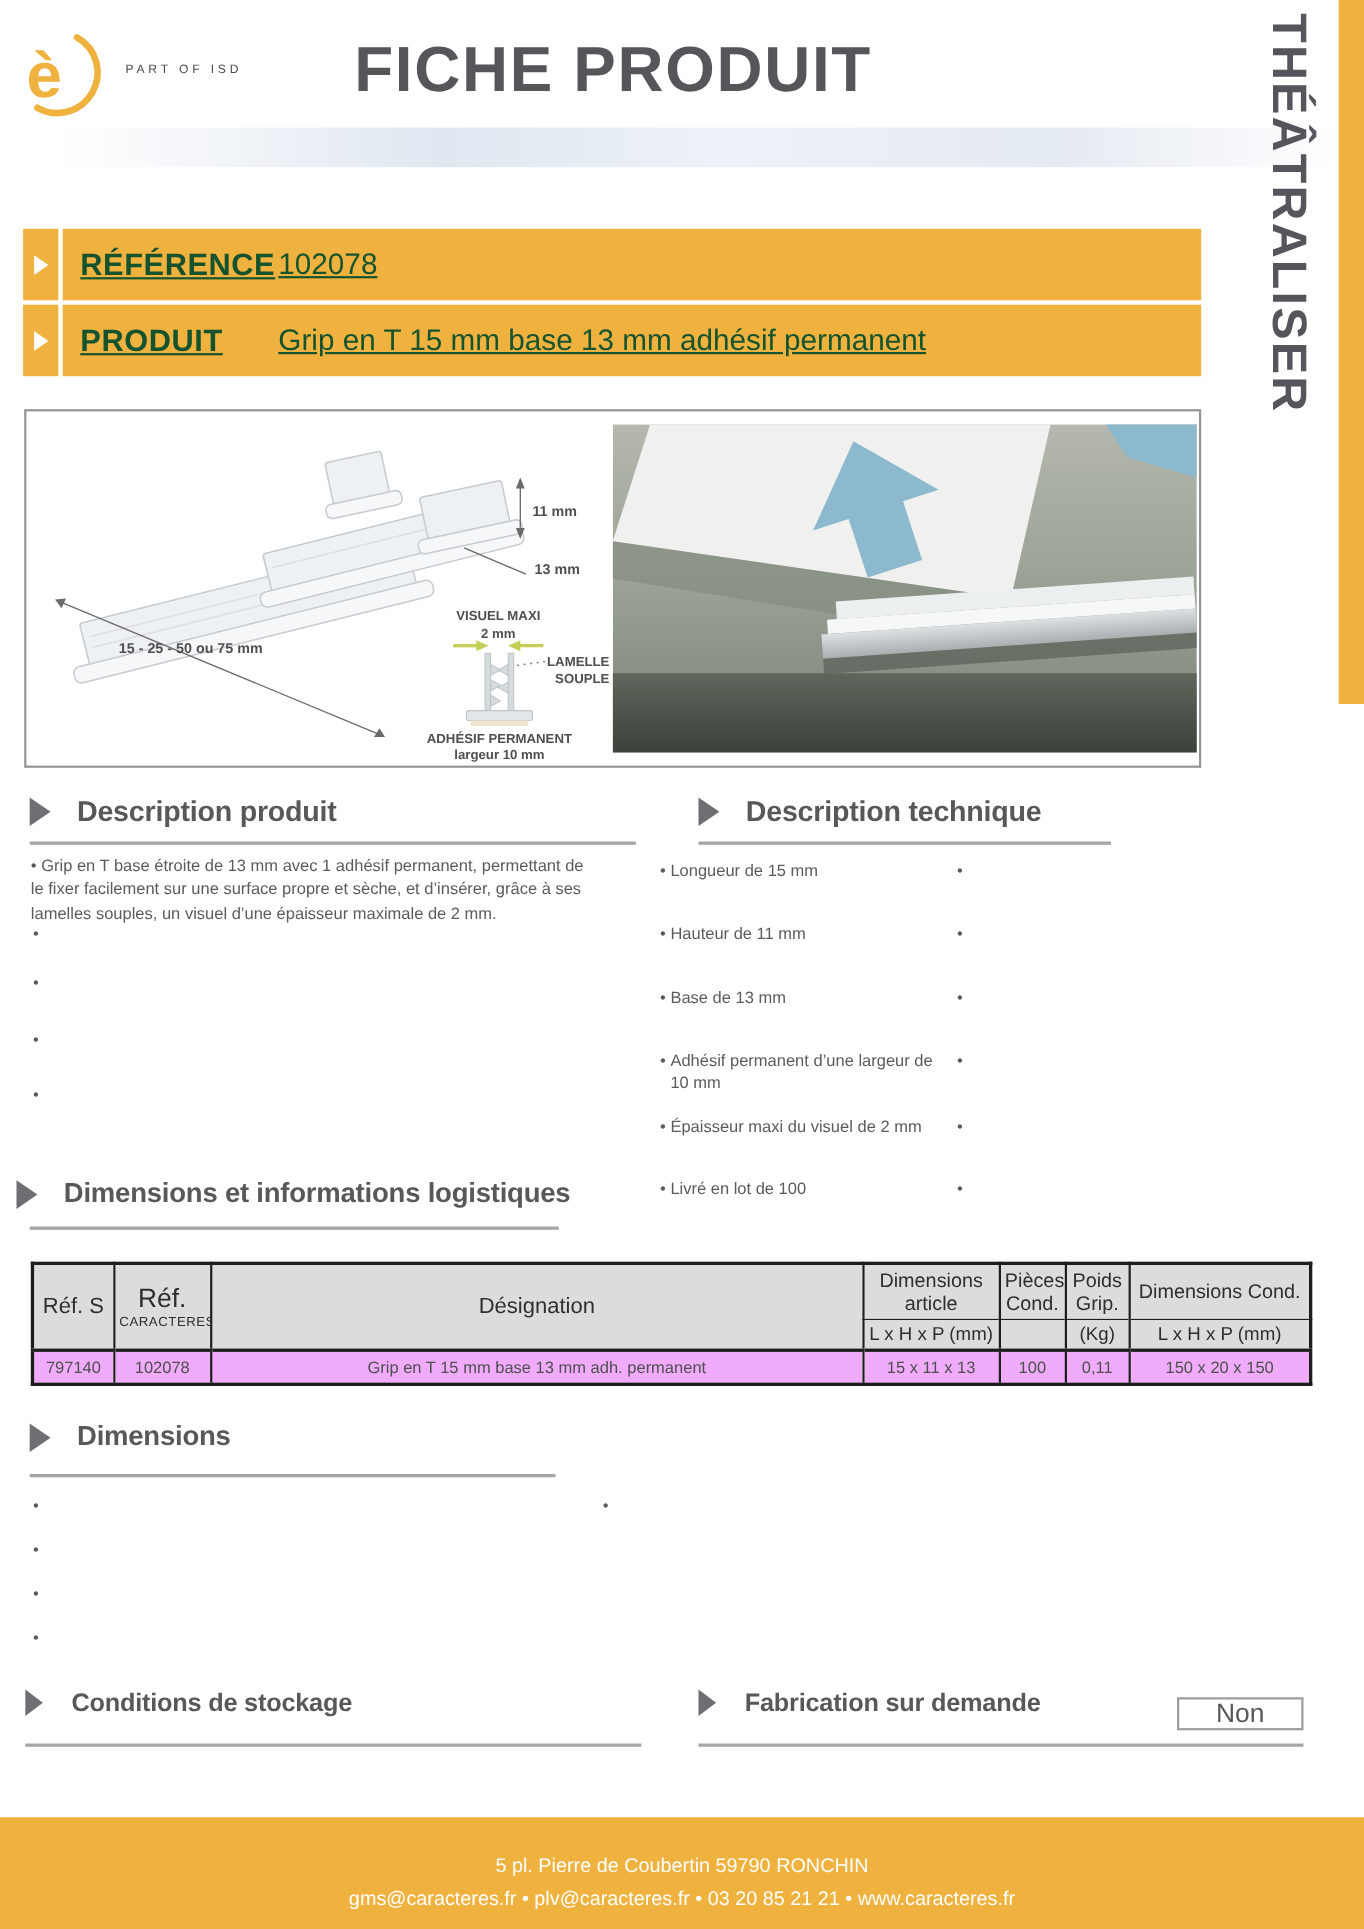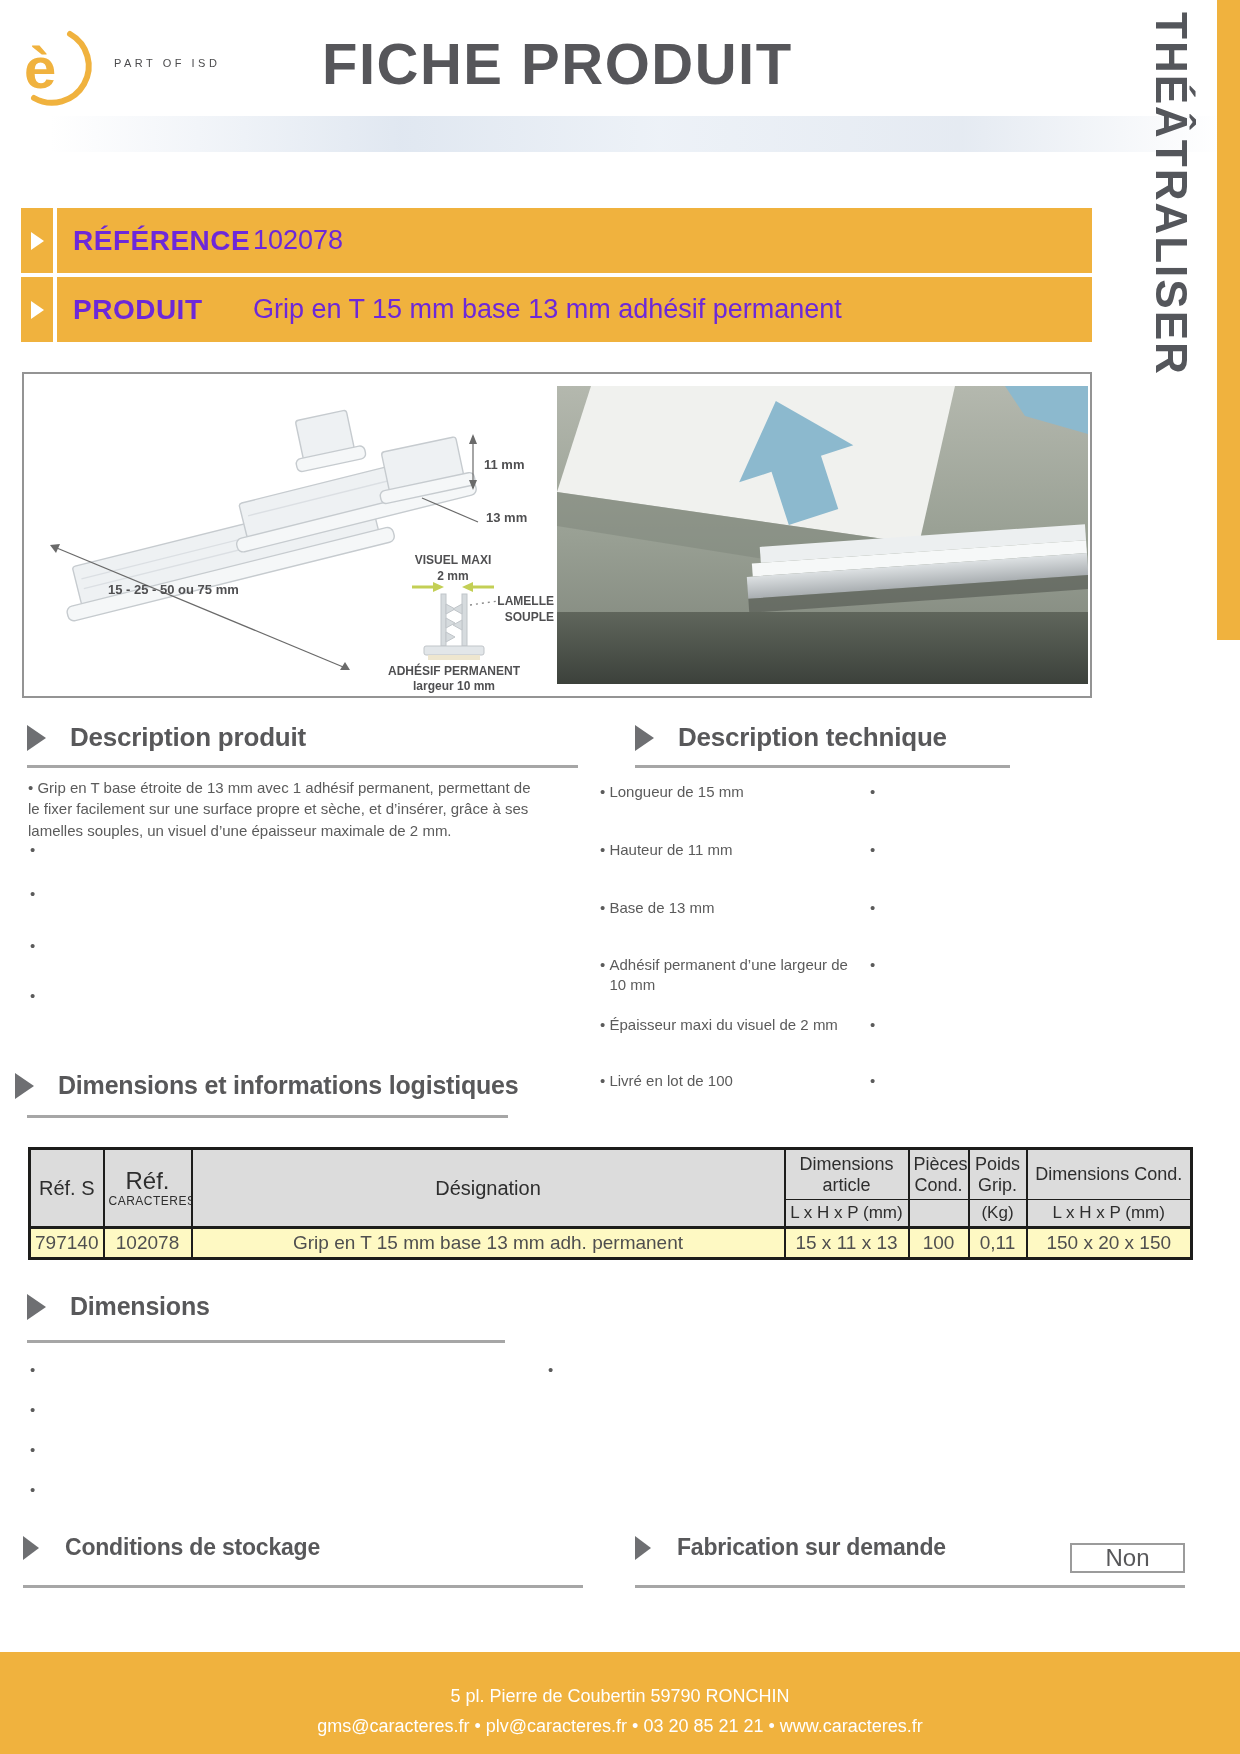--- a/index.html
+++ b/index.html
@@ -26,22 +26,22 @@
               font-size:44px;font-weight:bold;color:#54565b;letter-spacing:2px;white-space:nowrap;}
 
   
   .banner{position:absolute;left:21px;display:flex;height:65px;}
   .banner.ref{top:208px;}
   .banner.prod{top:277px;justify-content:space-between;}
   .banner-arrowbox{width:32px;background:#F0B23E;display:flex;align-items:center;
                    justify-content:center;margin-right:4px;flex:0 0 auto;}
   .wtri{width:0;height:0;border-left:13px solid #fff;border-top:9px solid transparent;
         border-bottom:9px solid transparent;}
-  .banner-bar{width:1035px;background:#F0B23E;display:flex;align-items:center;color:#6d28d9;
-              padding-left:16px;box-sizing:border-box;}
+  .banner-bar{width:1035px;background:#F0B23E;display:flex;align-items:center;color:#14532d;
+              padding-left:16px;box-sizing:border-box;text-decoration:underline;}
   .banner-label{font-weight:bold;font-size:28px;width:180px;flex:0 0 auto;letter-spacing:.5px;}
   .banner-value{font-size:27px;white-space:nowrap;}
 
   
   .image-box{position:absolute;left:22px;top:372px;width:1070px;height:326px;
              border:2px solid #949494;box-sizing:border-box;display:flex;background:#fff;}
   .image-box svg{display:block;height:100%;}
   svg text{font-family:"Liberation Sans",sans-serif;}
   .dim-t{font-size:13px;font-weight:bold;fill:#4f4f51;}
   .dim-s{font-size:12px;font-weight:bold;fill:#4f4f51;}
@@ -70,21 +70,21 @@
               table-layout:fixed;border:3px solid #1d1d1b;}
   .logi-table th,.logi-table td{border:2px solid #1d1d1b;padding:0 4px;text-align:center;
               overflow:hidden;}
   .logi-table th{background:#dcdcdc;font-weight:normal;color:#2e2e2e;}
   tr.h1{height:51px;}
   tr.h1 th{font-size:18px;line-height:1.15;border-bottom-width:1px;}
   tr.h1 th.big{font-size:20px;}
   tr.h2{height:28px;}
   tr.h2 th{font-size:17px;border-top-width:1px;}
   tr.data{height:31px;}
-  tr.data td{font-size:19px;color:#4f4f4f;background:#fef9c3;border-top-width:3px;}
+  tr.data td{font-size:15px;color:#4f4f4f;background:#f0abfc;border-top-width:3px;}
   .caracteres-sub{display:block;font-size:12px;letter-spacing:.5px;margin-top:1px;}
 
   
   .non-box{position:absolute;left:1070px;top:1543px;width:115px;height:30px;
            border:2px solid #9b9b9b;box-sizing:border-box;display:flex;align-items:center;
            justify-content:center;font-size:24px;color:#58585a;background:#fff;}
   .footer{position:absolute;left:0;top:1652px;width:1240px;height:102px;background:#F0B23E;
           color:#fff;text-align:center;box-sizing:border-box;padding-top:30px;font-size:18px;
           line-height:1.65;}
 </style>

